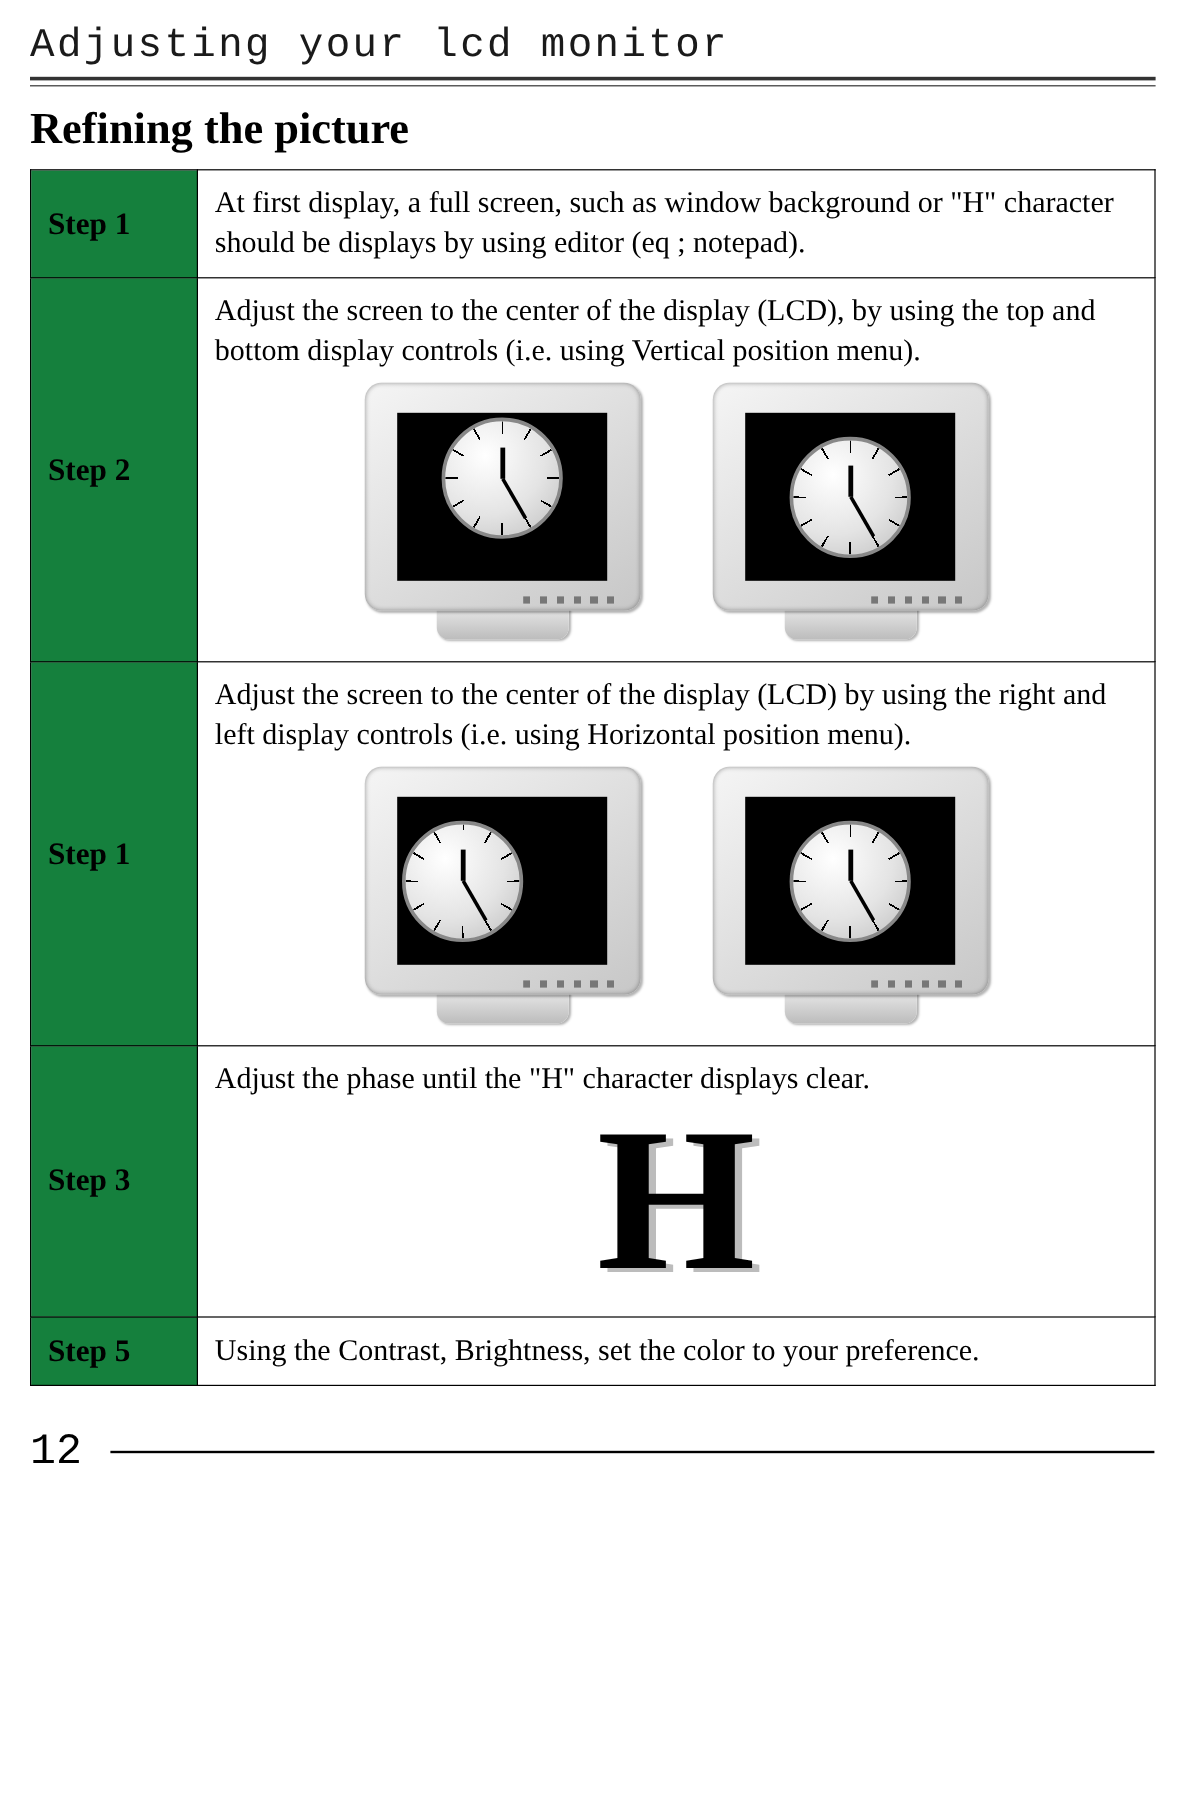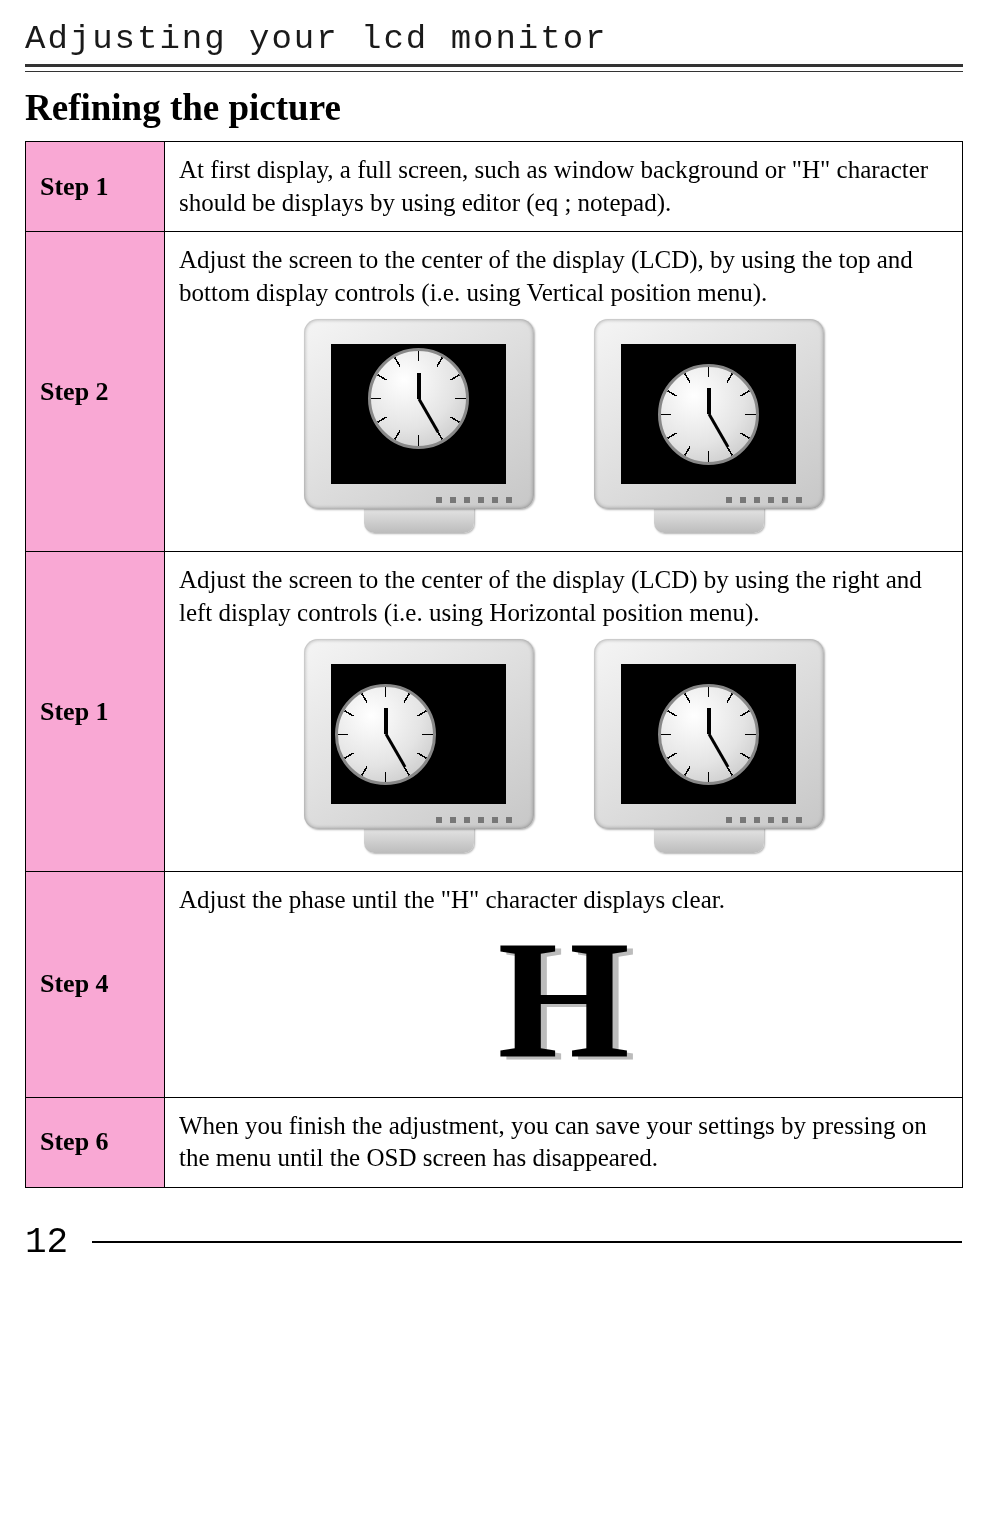--- a/index.html
+++ b/index.html
@@ -35,21 +35,21 @@
   table.steps {
     border-collapse: collapse;
     width: 100%;
   }
   table.steps td {
     border: 1.5px solid #000;
     padding: 12px 14px;
     vertical-align: middle;
   }
   td.step-label {
-    background: #f9a8d4;
+    background: #15803d;
     font-weight: bold;
     width: 110px;
     text-align: left;
     font-size: 26px;
   }
   td.step-content {
     font-size: 25px;
     line-height: 1.3;
   }
   .monitors {
@@ -241,31 +241,31 @@
                   </div>
             </div>
           </div>
           <div class="stand"></div>
         </div>
       </div>
     </td>
   </tr>
 
   <tr>
-    <td class="step-label">Step 4</td>
+    <td class="step-label">Step 3</td>
     <td class="step-content">
       <div>Adjust the phase until the "H" character displays clear.</div>
       <div class="big-h">H</div>
     </td>
   </tr>
 
-
-  <tr>
-    <td class="step-label">Step 6</td>
-    <td class="step-content">When you finish the adjustment, you can save your settings by pressing on the menu until the OSD screen has disappeared.</td>
-  </tr>
+  <tr>
+    <td class="step-label">Step 5</td>
+    <td class="step-content">Using the Contrast, Brightness, set the color to your preference.</td>
+  </tr>
+
 </tbody>
   </table>
 
 <div class="footer">
   <span class="page-number">12</span>
   <span class="footer-line"></span>
 </div>
 
 </body></html>

